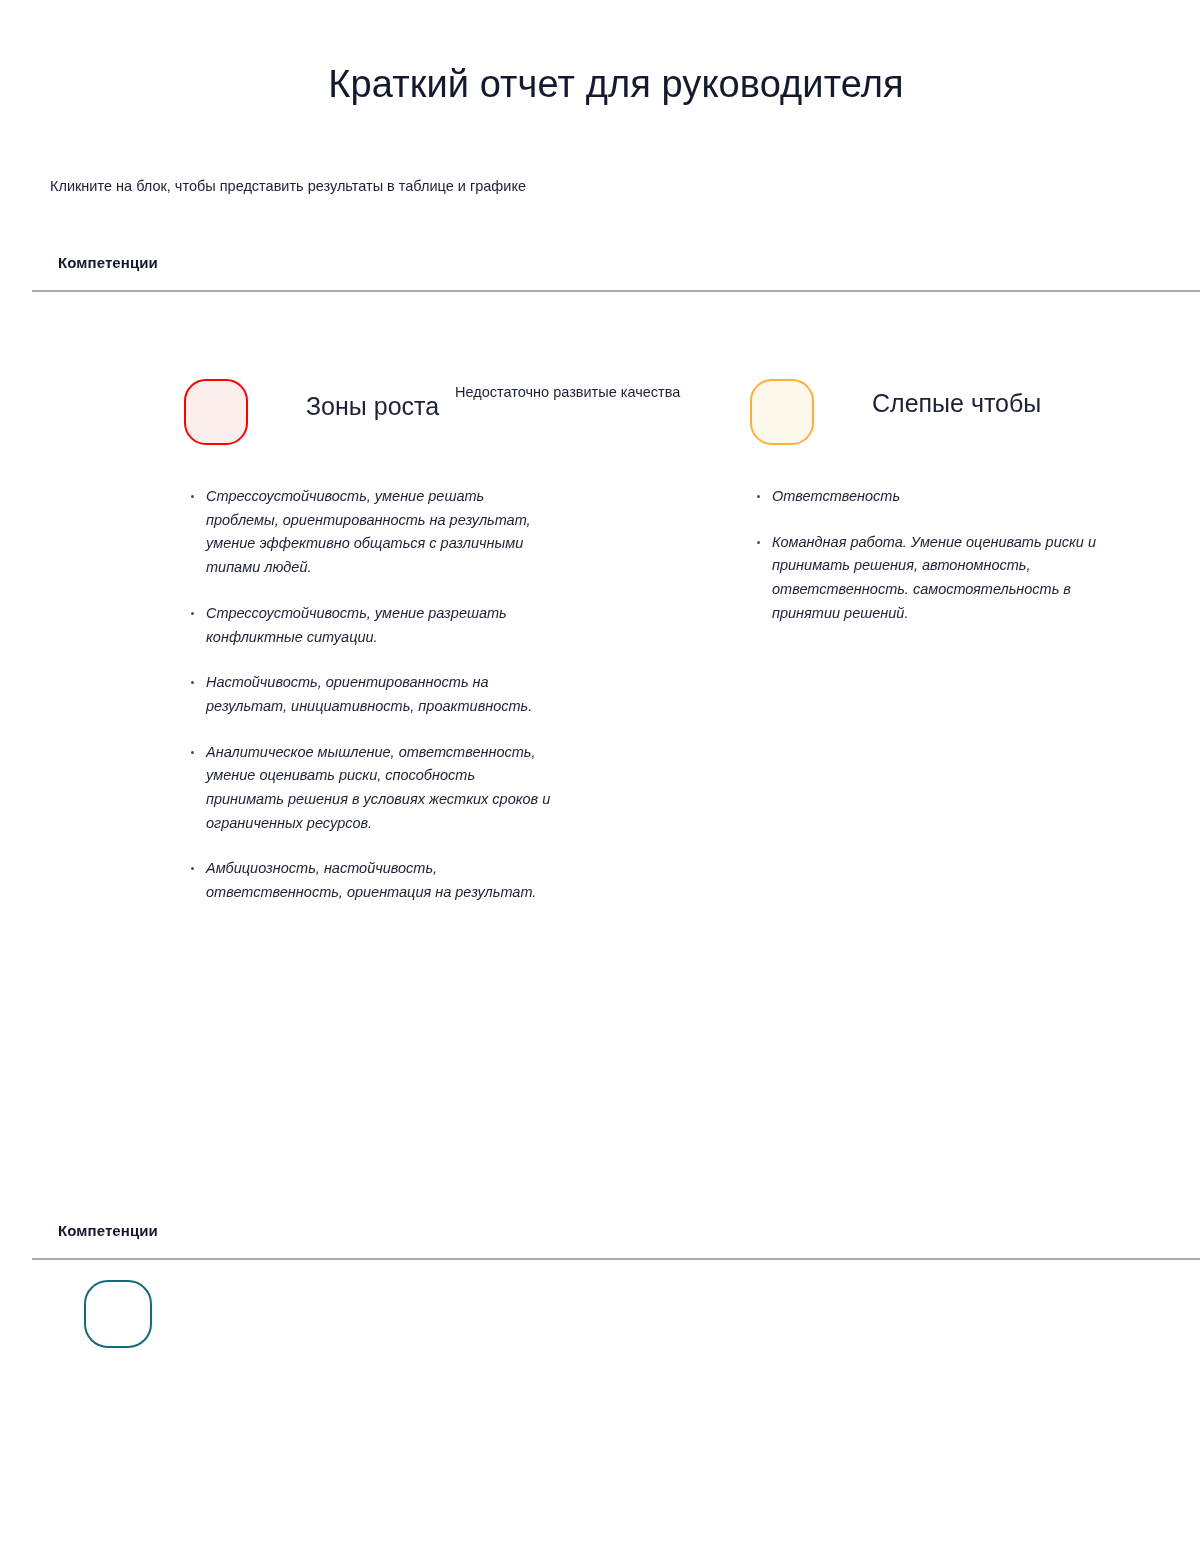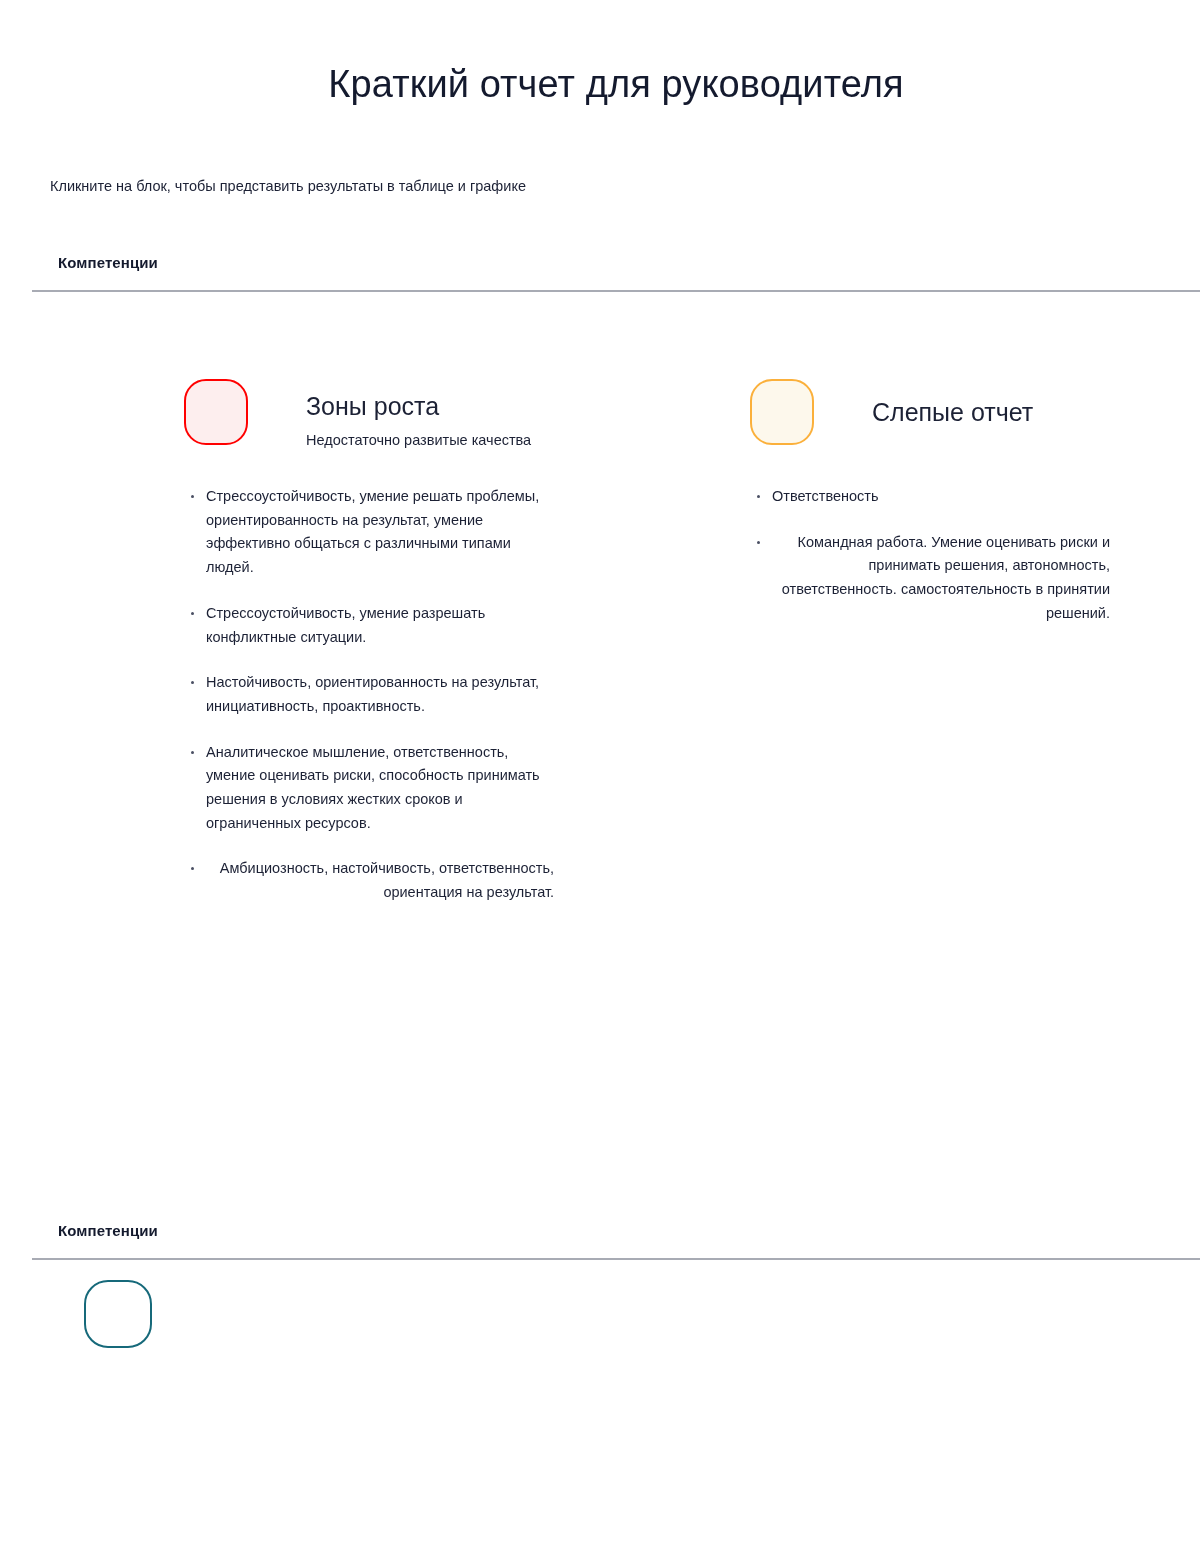--- a/index.html
+++ b/index.html
@@ -102,21 +102,21 @@
     border-color: #16697a;
     background: #ffffff;
   }
 
   .head-text {
     position: absolute;
     left: 114px;
     top: 0;
     height: 66px;
     display: flex;
-    flex-direction: column;
+    flex-direction: row;
     justify-content: center;
   }
   .head-text.with-sub { justify-content: flex-start; padding-top: 3px; }
 
   .block-title {
     font-size: 25px;
     font-weight: 300;
     color: #1c2135;
     line-height: 1.28;
     white-space: nowrap;
@@ -128,41 +128,42 @@
     line-height: 1.35;
     margin-top: 1px;
     white-space: nowrap;
   }
 
   
   .bullet-list {
     list-style: none;
     margin-top: 48px;
     padding: 0;
+    font-style: italic;
   }
 
   .bullet-item {
     position: relative;
     padding-left: 22px;
     font-size: 14.5px;
     line-height: 23.7px;
     color: #1c2135;
     margin-bottom: 22px;
   }
   .bullet-item::before {
     content: "";
     position: absolute;
     left: 7px;
     top: 10px;
     width: 3px;
     height: 3px;
     border-radius: 50%;
     background: #4a4f63;
   }
-  .bullet-list .bullet-item:last-child { margin-bottom: 0; text-align: right; }
+  .bullet-list .bullet-item:last-child { margin-bottom: 0; }
 
   .block-growth .bullet-item { width: 370px; }
   .block-blind  .bullet-item { width: 360px; }
 
   
   .bottom-block {
     position: absolute;
     left: 52px;
     top: 1248px;
     width: 600px;
@@ -204,21 +205,21 @@
       <li class="bullet-item">Аналитическое мышление, ответственность, умение оценивать риски, способность принимать решения в условиях жестких сроков и ограниченных ресурсов.</li>
       <li class="bullet-item">Амбициозность, настойчивость, ответственность, ориентация на результат.</li>
     </ul>
   </div>
 
   <div class="block block-blind">
 
     <div class="block-head">
       <span class="squircle squircle-amber"></span>
       <div class="head-text">
-        <div class="block-title">Слепые отчет</div>
+        <div class="block-title">Слепые чтобы</div>
       </div>
     </div>
 
     <ul class="bullet-list">
       <li class="bullet-item">Ответственость</li>
       <li class="bullet-item">Командная работа. Умение оценивать риски и принимать решения, автономность, ответственность. самостоятельность в принятии решений.</li>
     </ul>
   </div>
 
 </div>

